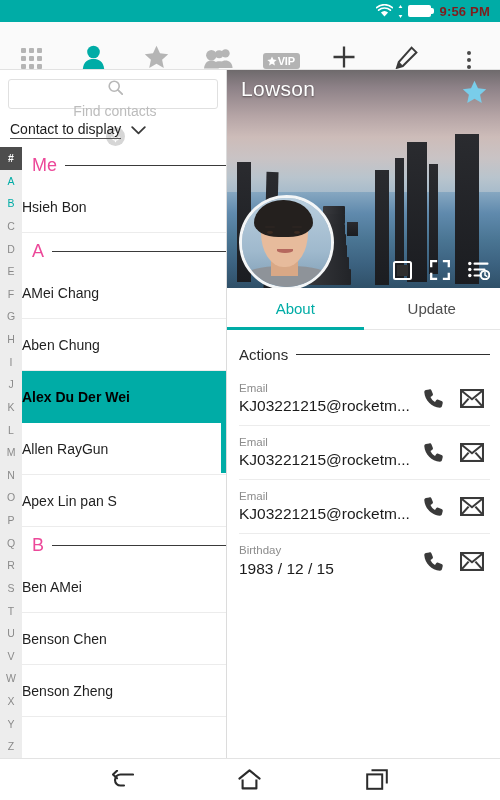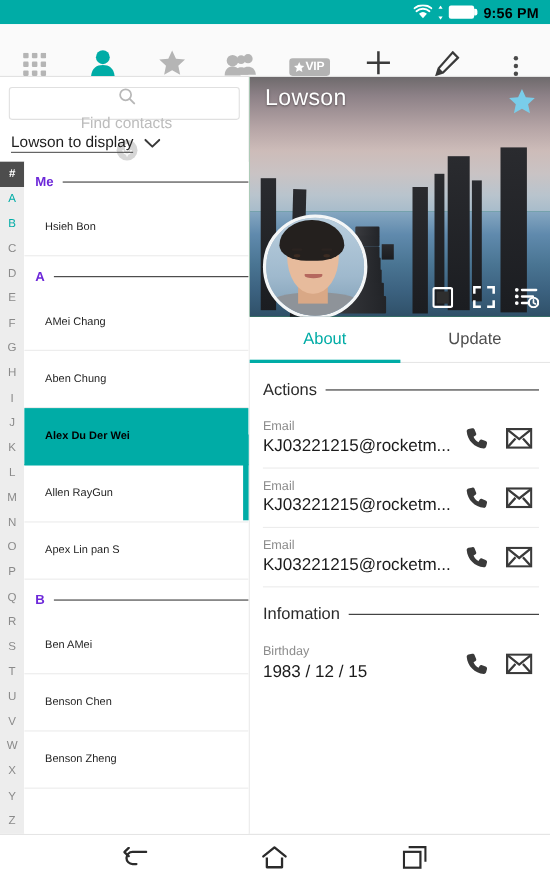--- a/index.html
+++ b/index.html
@@ -9,21 +9,21 @@
     background:#ffffff;
     overflow:hidden;
     -webkit-font-smoothing:antialiased;
   }
   .screen { position:relative; width:500px; height:800px; display:flex; flex-direction:column; }
 
   
   .statusbar {
     height:22px; background:#00ACA6; flex:0 0 22px;
     display:flex; align-items:center; justify-content:flex-end;
-    padding-right:10px; gap:5px; color:#000000;
+    padding-right:10px; gap:5px; color:#7f1d1d;
   }
   .status-time { font-size:13px; font-weight:bold; letter-spacing:.2px; }
   .wifi-ic { width:17px; height:14px; position:relative; }
   .batt { width:26px; height:12px; position:relative; }
   .batt-body { position:absolute; left:0; top:0; width:23px; height:12px; background:#fff; border-radius:2px; }
   .batt-cap { position:absolute; right:0; top:3px; width:3px; height:6px; background:#fff; border-radius:0 2px 2px 0; }
   .tiny-ind { width:5px; height:13px; position:relative; }
 
   
   .toolbar {
@@ -60,33 +60,33 @@
   .az { width:22px; flex:0 0 22px; background:#ededed; display:flex; flex-direction:column; align-items:center; padding-top:0px; }
   .az span {
     flex:1; display:flex; align-items:center; justify-content:center;
     width:100%; font-size:10.5px; color:#8a8a8a; line-height:1;
   }
   .az span.hash { background:#4d4d4d; color:#fff; font-weight:bold; }
   .az span.on { color:#00ACA6; }
 
   .contacts { flex:1; overflow:hidden; background:#fff; position:relative; }
   .grp { padding:4px 0 2px 10px; display:flex; align-items:center; gap:8px; height:34px; }
-  .grp-l { font-size:12px; color:#6d28d9;font-weight:bold; }
+  .grp-l { font-size:18px; color:#ec4899; }
   .grp-rule { flex:1; height:1px; background:#3a3a3a; margin-right:0px; }
   .row {
-    height:52px; display:flex; align-items:center; padding-left:19px;
-    font-size:10px; color:#1f1f1f; border-bottom:1px solid #ececec;
+    height:52px; display:flex; align-items:center; padding-left:0;
+    font-size:14px; color:#1f1f1f; border-bottom:1px solid #ececec;
   }
   .row.sel { background:#00ACA6; color:#000000; border-bottom-color:#00ACA6;font-weight:bold; }
   .scroll-ind { position:absolute; right:0; top:248px; width:5px; height:78px; background:#00ACA6; }
 
   
   .right { flex:1; display:flex; flex-direction:column; min-width:0; background:#fff; }
 
-  .cover { position:relative; height:218px; flex:0 0 218px; overflow:hidden; background:#15803d;text-align:center; }
+  .cover { position:relative; height:218px; flex:0 0 218px; overflow:hidden; background:#ec4899;text-align:center; }
   .sky { position:absolute; inset:0 0 44% 0; background:linear-gradient(to bottom,#6e6a6c 0%,#8d8187 14%,#b6a5a6 38%,#cdbcb9 55%,#c9c3c4 72%,#b9c4cd 88%,#a8bccb 100%); }
   .sea2 { position:absolute; left:0; right:0; top:56%; bottom:0; background:linear-gradient(to bottom,#86a7c1 0%,#608aad 22%,#4a7593 50%,#3c6280 75%,#2f5068 100%); }
   .post { position:absolute; background:linear-gradient(to bottom,#2a2b2f,#1b1d21); }
   .groyne { position:absolute; background:linear-gradient(to right,#3a3b3f,#222428); border-radius:1px; }
   .cover-title { position:absolute; left:14px; top:7px; font-size:21px; color:#fff; letter-spacing:.3px; text-shadow:0 1px 2px rgba(0,0,0,.45); }
   .cover-star { position:absolute; right:13px; top:10px; }
   .cover-icons { position:absolute; right:10px; bottom:8px; display:flex; align-items:center; gap:18px; }
   .avatar {
     position:absolute; left:12px; bottom:-2px; width:95px; height:95px; border-radius:50%;
     border:3px solid #f4f6f7; overflow:hidden; background:#9fb3c4;
@@ -251,21 +251,21 @@
             <svg width="11" height="13" viewBox="0 0 11 13">
               <rect x="3.6" y="1" width="3.8" height="6.6" rx="1.9" fill="#fff"></rect>
               <path d="M1.8 6.4 a3.7 3.7 0 0 0 7.4 0" fill="none" stroke="#fff" stroke-width="1.2"></path>
               <path d="M5.5 10.2 V12.2" stroke="#fff" stroke-width="1.2"></path>
             </svg>
           </span>
         </div>
       </div>
 
       <div class="ctd">
-        <span class="ctd-label">Lowson to display</span>
+        <span class="ctd-label">Contact to display</span>
         <span>
           <svg width="15" height="9" viewBox="0 0 15 9">
             <path d="M1.2 1.2 L7.5 7.3 L13.8 1.2" fill="none" stroke="#3a3a3a" stroke-width="1.8" stroke-linecap="round" stroke-linejoin="round"></path>
           </svg>
         </span>
       </div>
 
       <div class="listzone">
         <div class="az">
             <span class="hash">#</span>
@@ -465,24 +465,20 @@
               </span>
               <span>
                 <svg width="24" height="19" viewBox="0 0 24 19">
                   <rect x="1" y="1" width="22" height="17" fill="none" stroke="#3a3a3a" stroke-width="2.1"></rect>
                   <path d="M1.6 1.8 L12 10.2 L22.4 1.8" fill="none" stroke="#3a3a3a" stroke-width="2.1"></path>
                   <path d="M1.6 17.4 L8.6 9.6 M22.4 17.4 L15.4 9.6" fill="none" stroke="#3a3a3a" stroke-width="2.1"></path>
                 </svg>
               </span>
             </div>
           </div>
-          <div class="sect">
-            <span class="sect-l">Infomation</span>
-            <span class="sect-rule"></span>
-          </div>
           <div class="drow">
             <div class="dtext">
               <div class="dlabel">Birthday</div>
               <div class="dvalue">1983 / 12 / 15</div>
             </div>
             <div class="dacts">
               <span>
                 <svg width="21" height="21" viewBox="0 0 21 21">
                   <path d="M6.2 1.4 C7.3 1 8.1 1.6 8.5 2.6 L9.8 5.8 C10.2 6.8 9.9 7.5 9 8.1 L7.5 9.1 C8.4 11.3 10 13 12 14 L13 12.4 C13.6 11.5 14.4 11.3 15.3 11.7 L18.5 13 C19.5 13.4 20 14.2 19.7 15.3 L19 18 C18.7 19.1 17.9 19.8 16.8 19.7 C8.6 19 1.9 12.4 1.3 4.2 C1.2 3.1 1.9 2.3 3 2 Z" fill="#3a3a3a"></path>
                 </svg>

